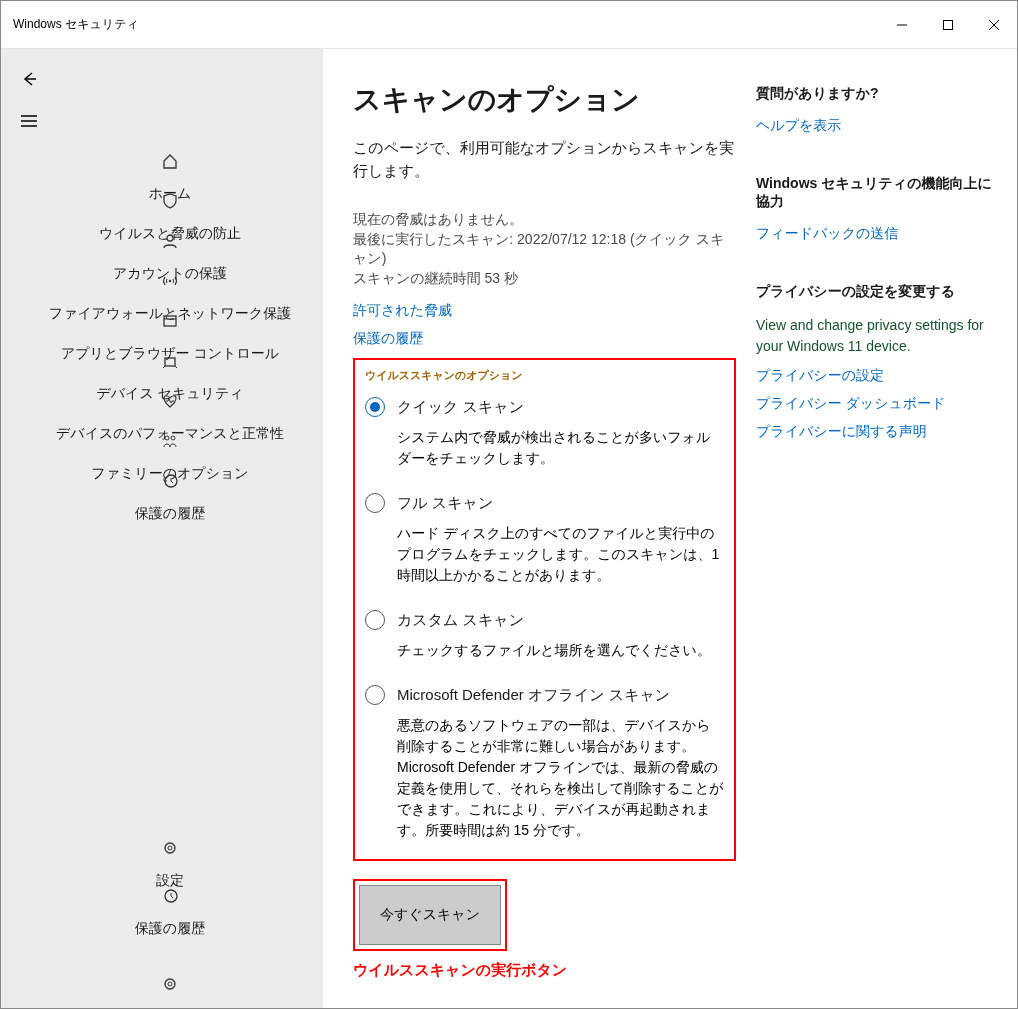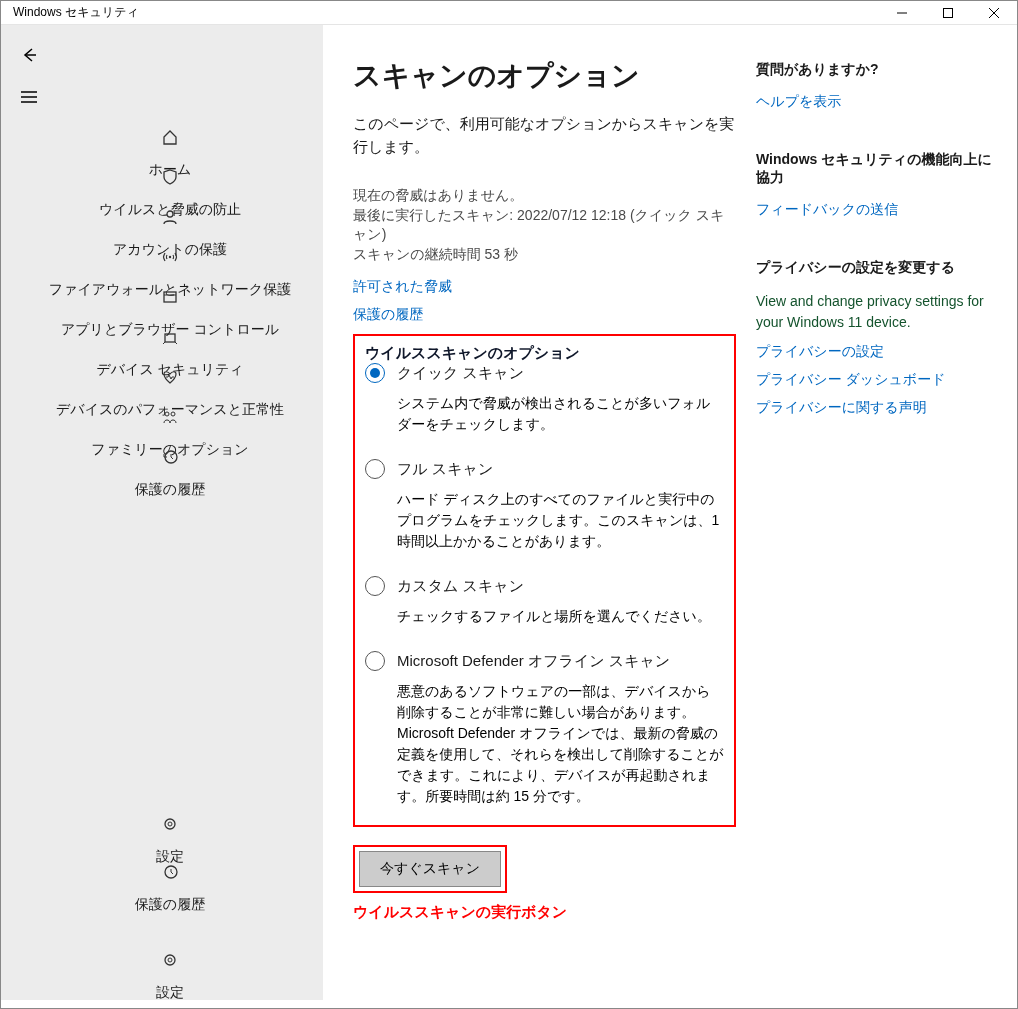--- a/index.html
+++ b/index.html
@@ -7,21 +7,21 @@
     font-family: "Yu Gothic UI", "Meiryo", "Segoe UI", sans-serif;
     font-size: 14px;
     color: #1a1a1a;
     background: #fff;
     width: 1018px;
     height: 1009px;
     overflow: hidden;
     border: 1px solid #888;
   }
   .titlebar {
-    height: 24px;
+    height: 48px;
     display: flex;
     align-items: center;
     padding-left: 12px;
     background: #fff;
     border-bottom: 1px solid #e5e5e5;
   }
   .titlebar-title { font-size: 12px; color: #000; }
   .titlebar-controls { margin-left: auto; display: flex; }
   .titlebar-btn {
     width: 46px; height: 32px;
@@ -65,38 +65,38 @@
   .page-title { font-size: 28px; font-weight: 600; margin-bottom: 18px; }
   .page-subtitle { font-size: 15px; margin-bottom: 28px; line-height:1.5; }
   .status-block { margin-bottom: 14px; line-height:1.4; color:#4a4a4a; }
   .link { color: #0067c0; cursor: pointer; display:block; margin-bottom:10px; }
   .red-box {
     border: 2px solid #ff0000;
     padding: 8px 10px 14px 10px;
     margin-top: 6px;
   }
   .red-heading {
-    color: #0f172a; font-weight: bold; font-size: 15px; 
+    color: #a16207; font-weight: bold; font-size: 11px; margin-bottom: 14px;
   }
   .radio-option { margin-bottom: 24px; }
   .radio-row { display:flex; align-items:flex-end; gap:12px; margin-bottom:10px; }
   .radio-circle {
     width: 20px; height: 20px; border-radius: 50%;
     border: 1.5px solid #555; flex-shrink:0;
     display:flex; align-items:center; justify-content:center;
   }
   .radio-circle.selected { border-color:#0067c0; }
   .radio-circle.selected::after {
     content:""; width:10px; height:10px; border-radius:50%; background:#0067c0;
   }
   .radio-label { font-size: 15px; }
   .radio-desc { margin-left: 32px; font-size: 14px; color:#000000; line-height:1.5; }
   .scan-button-box { border:2px solid #ff0000; display:inline-block; margin-top:18px; padding:4px; }
   .scan-button {
-    background:#cccccc; border:1px solid #888; padding:8px 20px; font-size:14px;
+    background:#cccccc; border:1px solid #888; padding:20px 20px; font-size:14px;
     cursor:pointer;
   }
   .red-caption { color:#ff0000; font-weight:bold; margin-top:10px; font-size:15px; }
   .right-heading { font-weight:600; margin-bottom:14px; margin-top:4px; }
   .right-section { margin-bottom: 40px; }
   .right-desc { margin-bottom:10px; color:#14532d; line-height:1.5; }
 </style>
 </head>
 <body>
 

